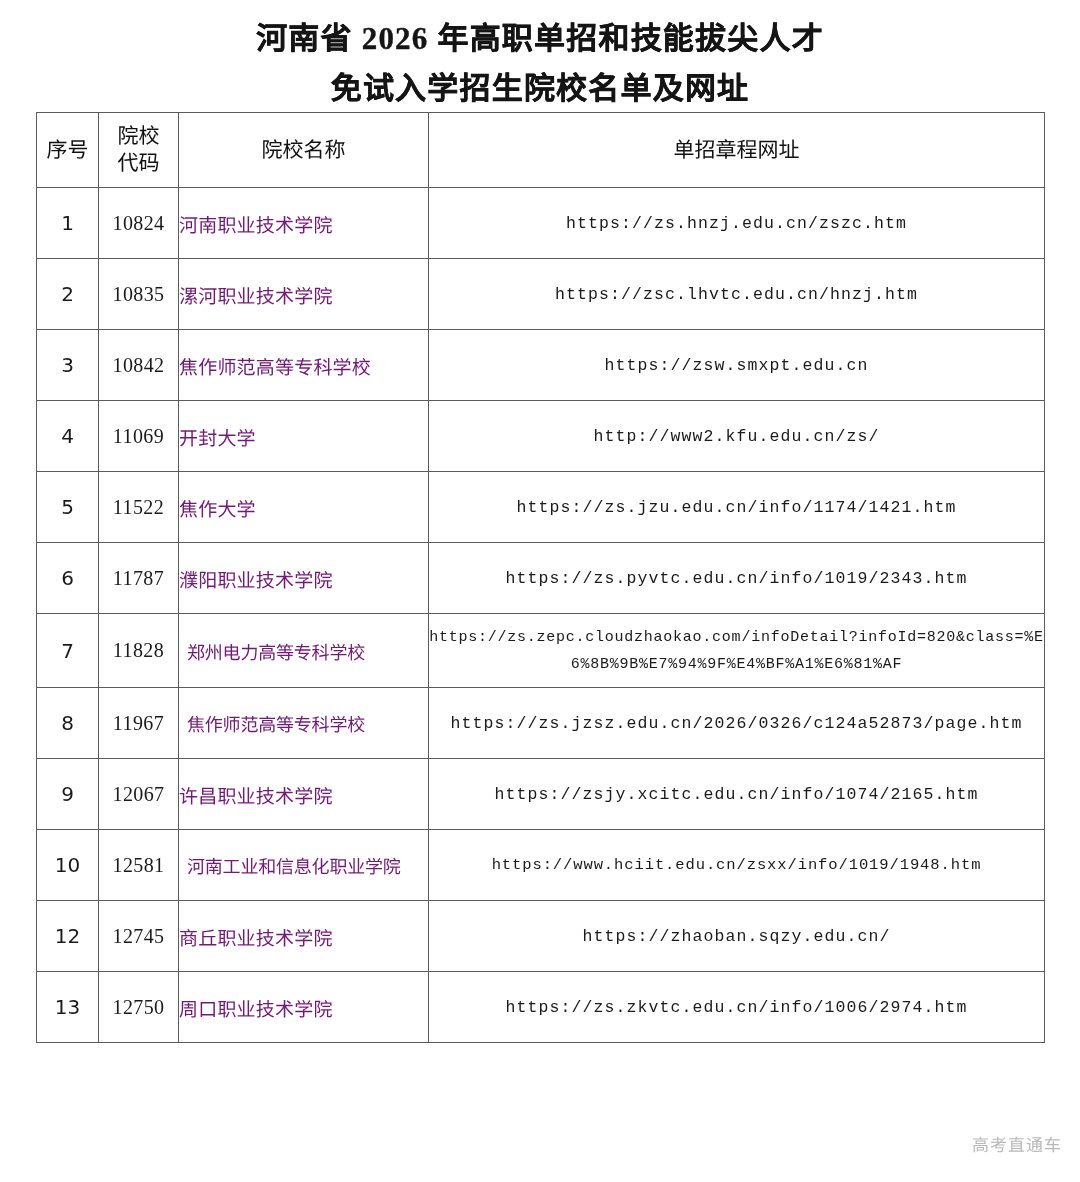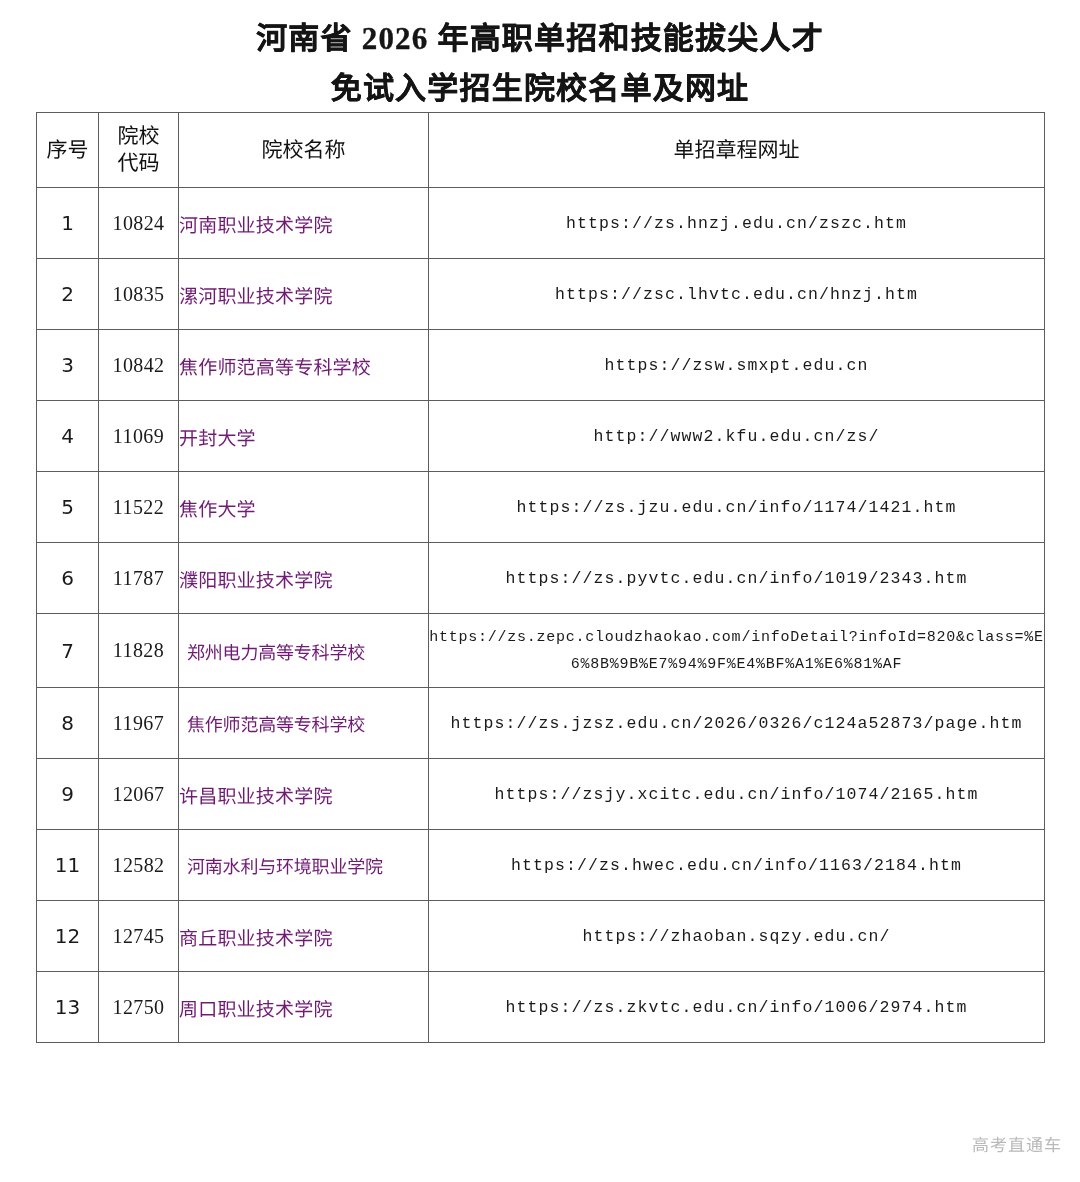--- a/index.html
+++ b/index.html
@@ -243,27 +243,27 @@
           <td class="url">https://zs.jzsz.edu.cn/2026/0326/c124a52873/page.htm</td>
         </tr>
 
         <tr class="row">
           <td class="idx">9</td>
           <td class="code">12067</td>
           <td class="name">许昌职业技术学院</td>
           <td class="url">https://zsjy.xcitc.edu.cn/info/1074/2165.htm</td>
         </tr>
 
-
-        <tr class="row">
-          <td class="idx">11</td>
-          <td class="code">12582</td>
-          <td class="name tight">河南水利与环境职业学院</td>
-          <td class="url">https://zs.hwec.edu.cn/info/1163/2184.htm</td>
-        </tr>
+        <tr class="row">
+          <td class="idx">10</td>
+          <td class="code">12581</td>
+          <td class="name tight">河南工业和信息化职业学院</td>
+          <td class="url small">https://www.hciit.edu.cn/zsxx/info/1019/1948.htm</td>
+        </tr>
+
 
         <tr class="row">
           <td class="idx">12</td>
           <td class="code">12745</td>
           <td class="name">商丘职业技术学院</td>
           <td class="url">https://zhaoban.sqzy.edu.cn/</td>
         </tr>
 
         <tr class="row">
           <td class="idx">13</td>

